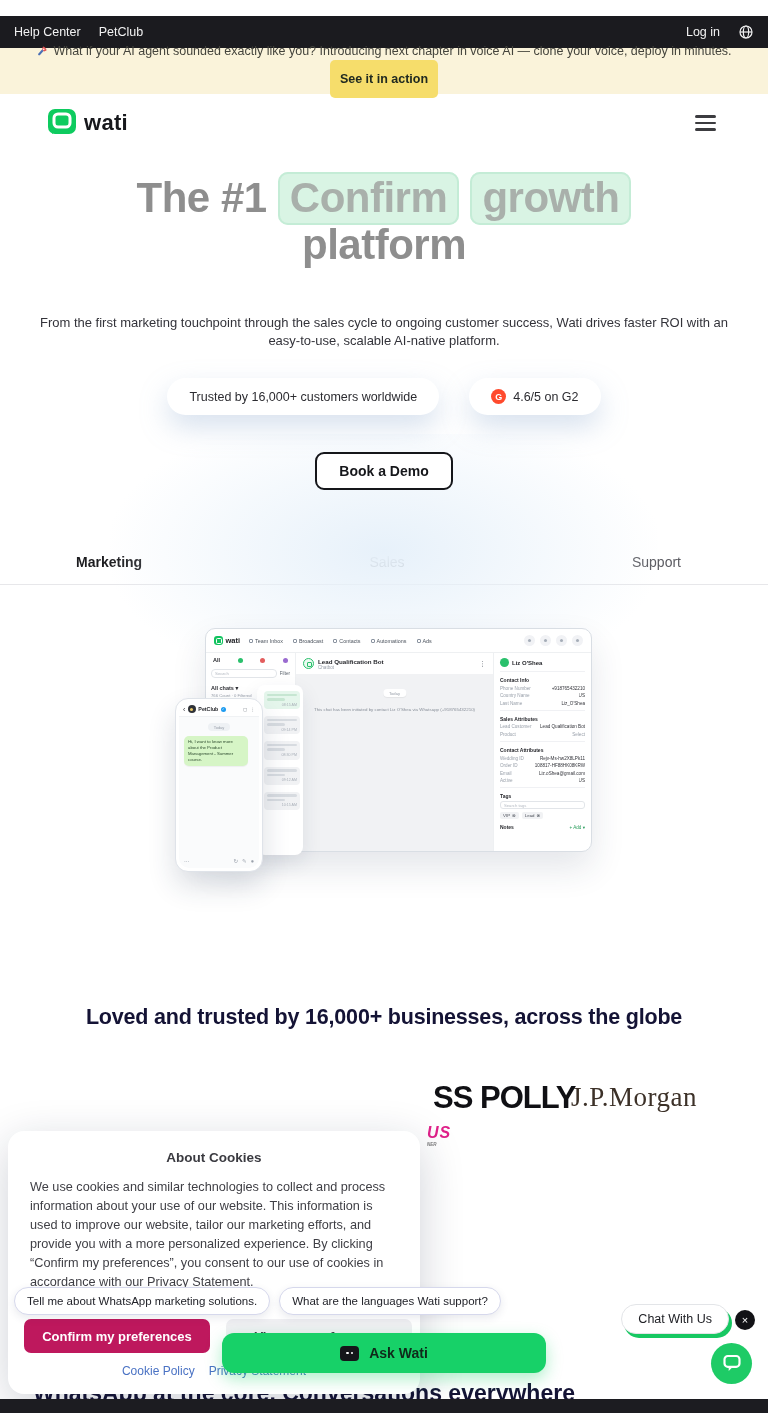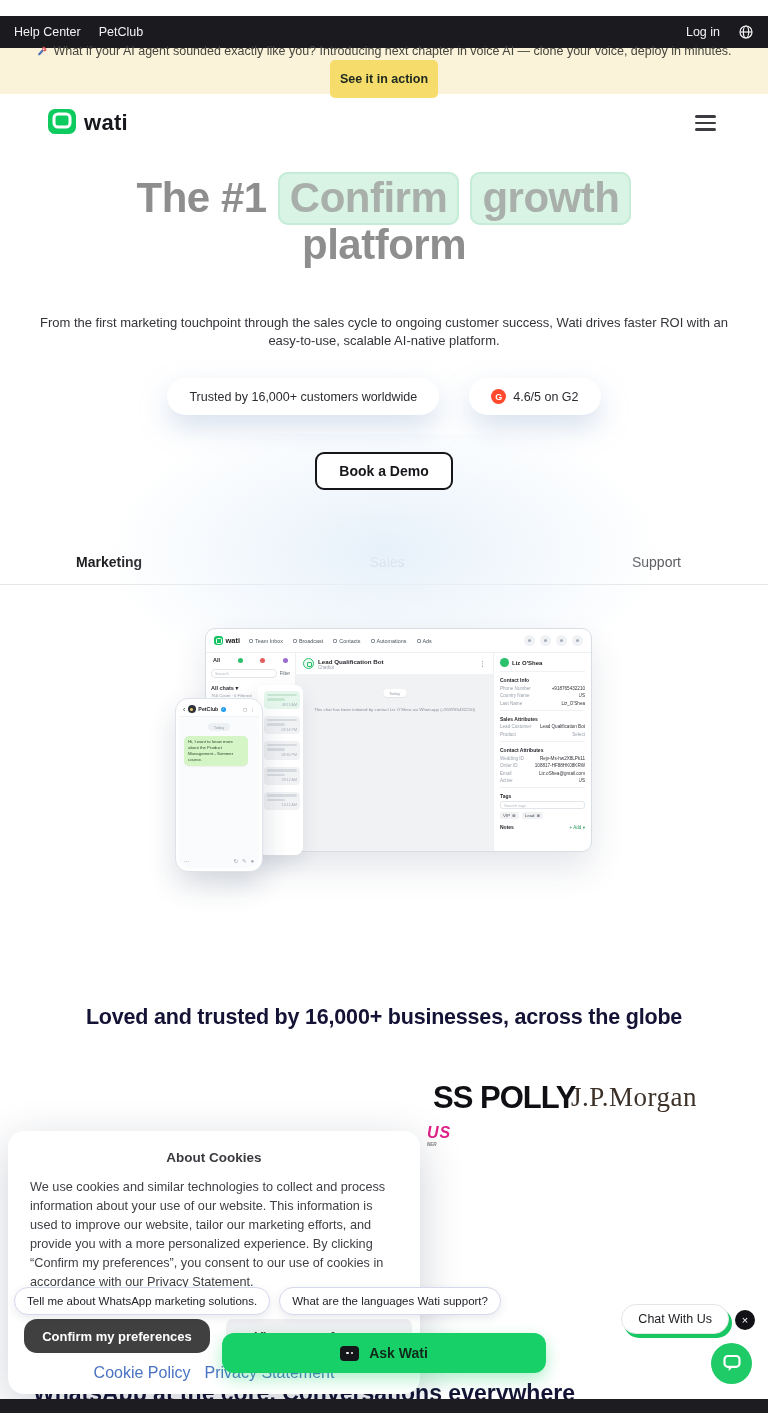--- a/index.html
+++ b/index.html
@@ -123,23 +123,23 @@
   .logos { position:relative; height:160px; }
   .logo-frag1 { position:absolute; left:433px; top:50px; font-size:31px; font-weight:900; color:#101014; letter-spacing:-1px; }
   .logo-frag2 { position:absolute; left:427px; top:94px; font-size:16px; font-weight:800; font-style:italic; color:#e0218a; letter-spacing:1px; }
   .logo-frag2-sub { position:absolute; left:427px; top:112px; font-size:4.5px; font-weight:700; font-style:italic; color:#7a7a7a; }
   .logo-jpm { position:absolute; left:571px; top:52px; font-family:"Liberation Serif", serif; font-size:27px; font-weight:500; color:#3c3128; letter-spacing:.5px; }
 
   
   .cookie { position:absolute; left:8px; top:1115px; width:412px; height:263px; background:#fff; border-radius:16px; box-shadow:0 12px 45px rgba(20,30,60,.20); z-index:4; }
   .cookie-title { text-align:center; margin-top:19px; font-size:13.5px; font-weight:600; color:#3a3a40; }
   .cookie-body { margin:13px 20px 0 22px; font-size:12.7px; line-height:19px; color:#3f3f45; }
-  .cookie-confirm { position:absolute; left:16px; top:188px; width:186px; height:34px; background:#404040; color:#fff; font-size:13px; font-weight:600; border:none; border-radius:13px; cursor:pointer; font-family:inherit; }
+  .cookie-confirm { position:absolute; left:16px; top:188px; width:186px; height:34px; background:#be185d; color:#fff; font-size:13px; font-weight:600; border:none; border-radius:7px; cursor:pointer; font-family:inherit; }
   .cookie-view { position:absolute; left:218px; top:188px; width:186px; height:34px; background:#efeff2; color:#3a3a40; font-size:13px; font-weight:600; border:none; border-radius:7px; cursor:pointer; font-family:inherit; }
-  .cookie-links { position:absolute; left:0; top:233px; width:100%; text-align:center; font-size:16px; color:#4a72c4; display:flex; justify-content:center; gap:14px; }
+  .cookie-links { position:absolute; left:0; top:233px; width:100%; text-align:center; font-size:12px; color:#4a72c4; display:flex; justify-content:center; gap:14px; }
   .cookie-links a { color:#4a72c4; text-decoration:none; cursor:pointer; }
 
   
   .suggest-row { position:absolute; left:14px; top:1271px; display:flex; gap:9px; z-index:6; }
   .suggest { background:#fff; border:1px solid #d6d8ec; border-radius:15px; padding:7px 12px; font-size:11.5px; color:#22232a; white-space:nowrap; box-shadow:0 3px 8px rgba(40,50,90,.10); cursor:pointer; font-family:inherit; }
   .chat-with-us { position:absolute; right:39px; top:1288px; background:#fff; border:1px solid #e3e5e8; border-radius:16px; padding:7px 16px; font-size:12.5px; color:#202126; z-index:6; box-shadow:3px 4px 0 #17c862; cursor:pointer; font-family:inherit; }
   .close-x { position:absolute; right:13px; top:1294px; width:20px; height:20px; border-radius:50%; background:#121216; color:#fff; font-size:11px; display:flex; align-items:center; justify-content:center; z-index:7; border:none; cursor:pointer; font-family:inherit; }
   .ask-wati { position:absolute; left:222px; top:1317px; width:324px; height:40px; background:#17d168; border:none; border-radius:12px; display:flex; align-items:center; justify-content:center; gap:10px; font-size:14px; font-weight:700; color:#10291a; z-index:7; cursor:pointer; font-family:inherit; box-shadow:0 6px 16px rgba(23,209,104,.35); }
   .ask-ic { width:19px; height:15px; background:#15161a; border-radius:4px; display:flex; align-items:center; justify-content:center; gap:2px; }
   .ask-ic i { width:2.5px; height:2.5px; border-radius:50%; background:#fff; }

